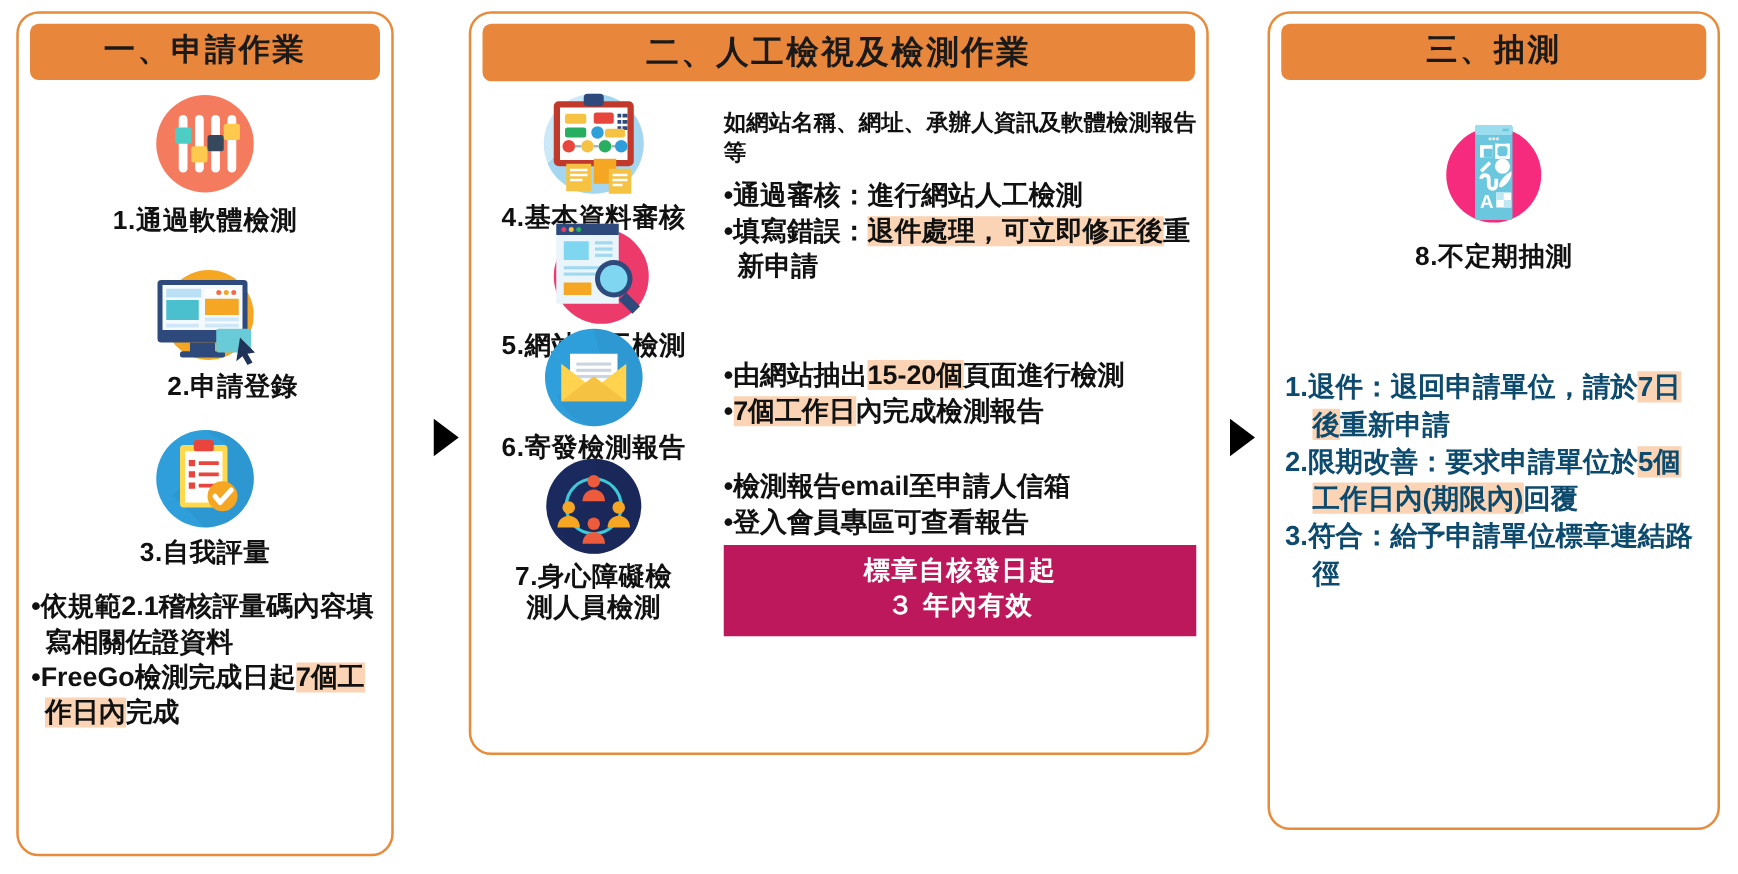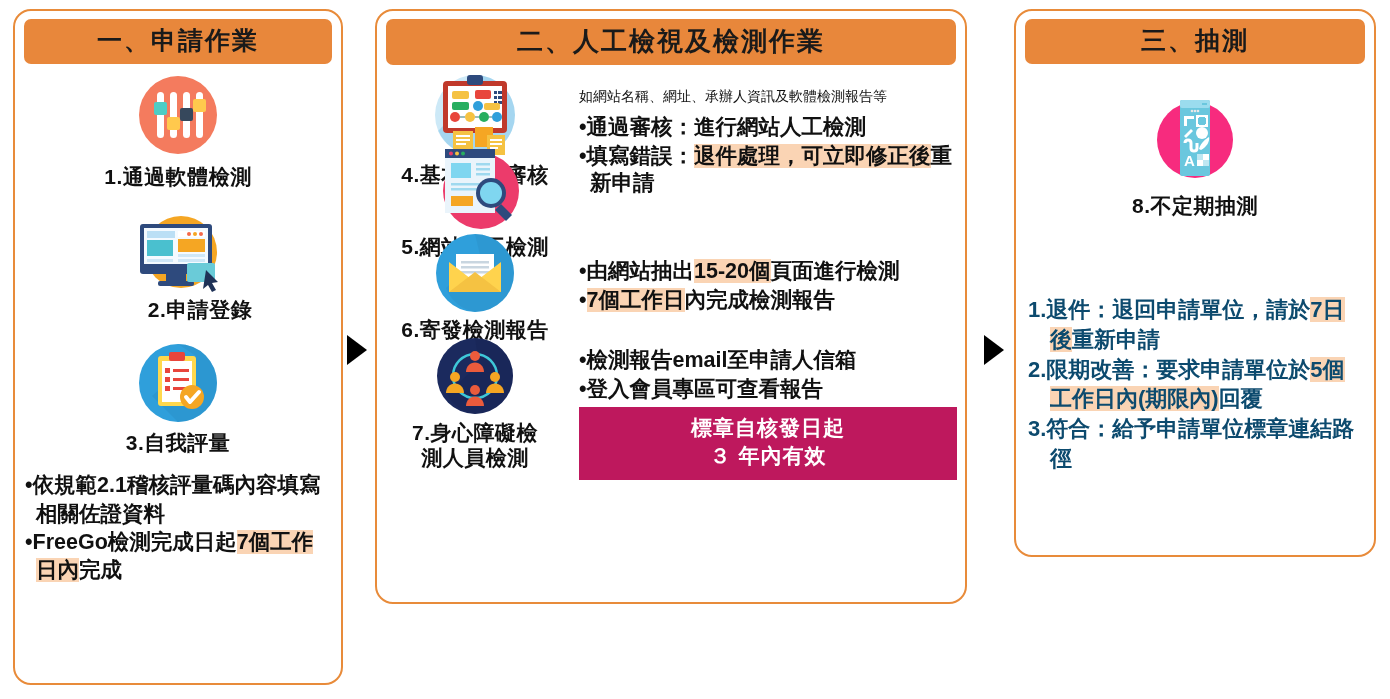--- a/index.html
+++ b/index.html
@@ -19,23 +19,23 @@
   
   .col{
     position:relative;
     border:2px solid #E88B3A;
     border-radius:18px;
     background:#fff;
     box-sizing:border-box;
     display:flex;
     flex-direction:column;
   }
-  #col-1{position:absolute;left:13px;  top:9px; width:330px; height:676px;}
+  #col-1{position:absolute;left:13px;  top:9px; width:302px; height:676px;}
   #col-2{position:absolute;left:375px; top:9px; width:592px; height:595px;}
-  #col-3{position:absolute;left:1014px;top:9px; width:362px; height:548px;}
+  #col-3{position:absolute;left:1014px;top:9px; width:362px; height:655px;}
 
   .col-header{
     margin:8px 9px 0 9px;
     background:#E8873B;
     border-radius:7px;
     color:#1a1a1a;
     font-weight:bold;
     text-align:center;
     letter-spacing:2px;
     line-height:1;
@@ -97,21 +97,21 @@
     flex-direction:column;
     align-items:center;
     justify-content:space-between;
   }
   .row2 .right{
     flex:1;
     padding-left:6px;
     padding-right:8px;
   }
   .para{
-    font-weight:normal;font-size:14px;line-height:1.33;color:#111;
+    font-weight:bold;font-size:18px;line-height:1.33;color:#111;
   }
 
   
   #seal-note{
     background:#be185d;color:#fff;
     font-weight:bold;font-size:21px;
     text-align:center;
     line-height:1.35;
     padding:7px 4px 9px 4px;
     margin-top:3px;

